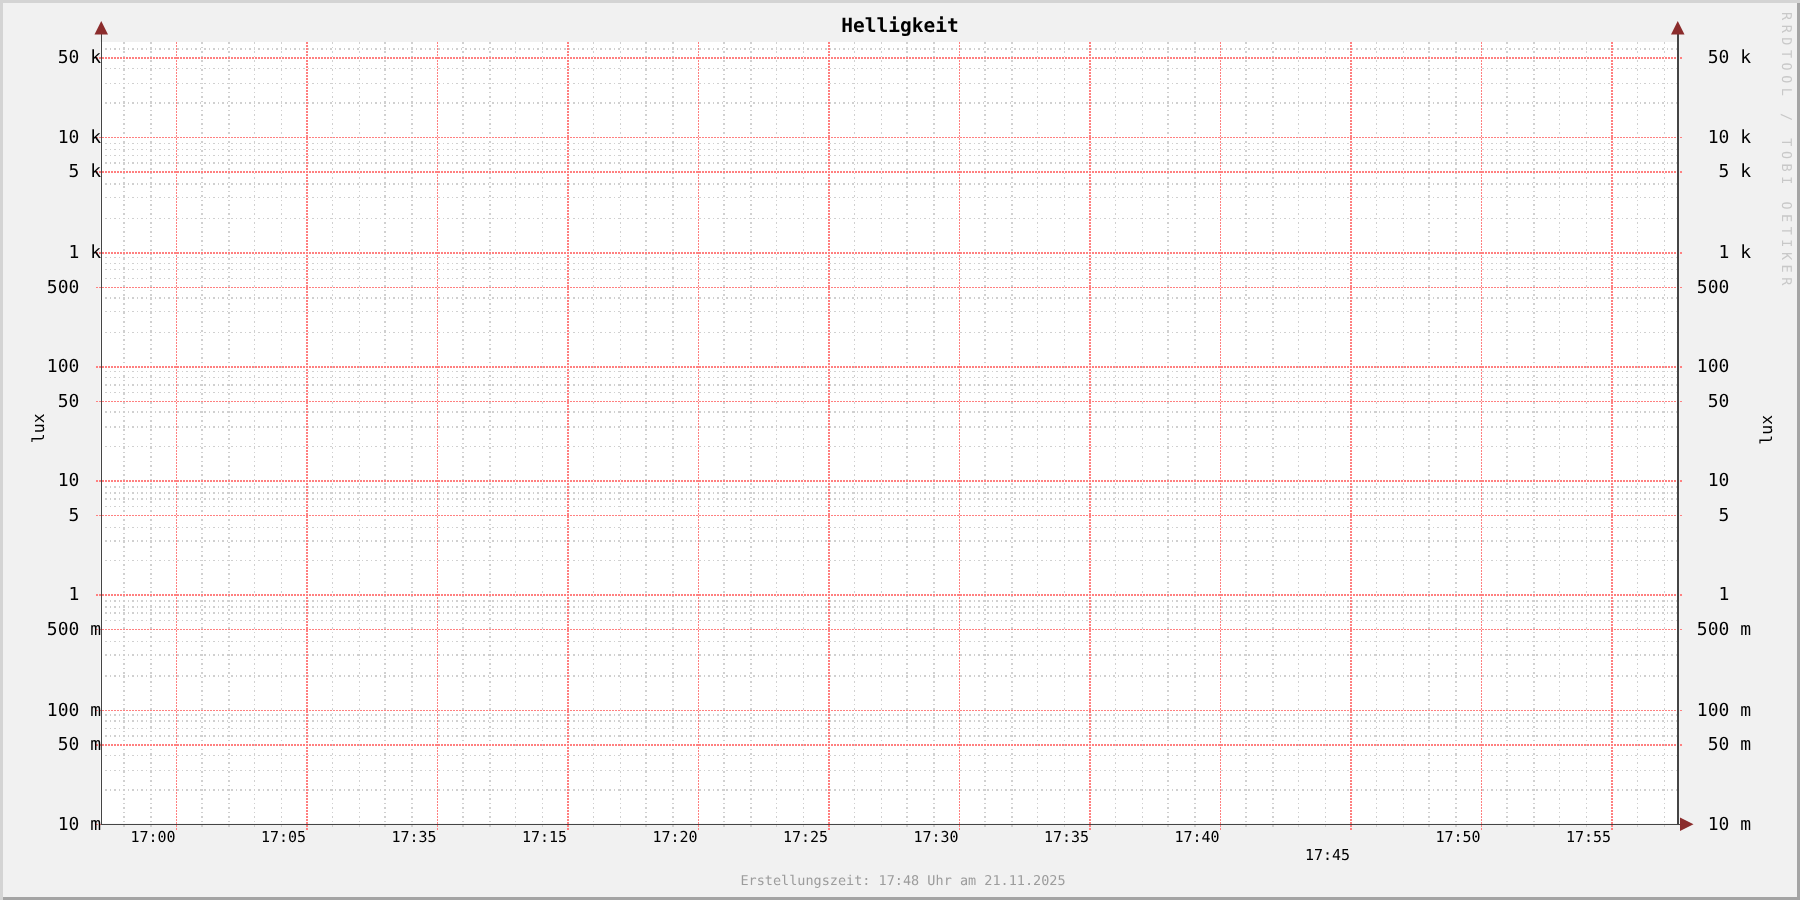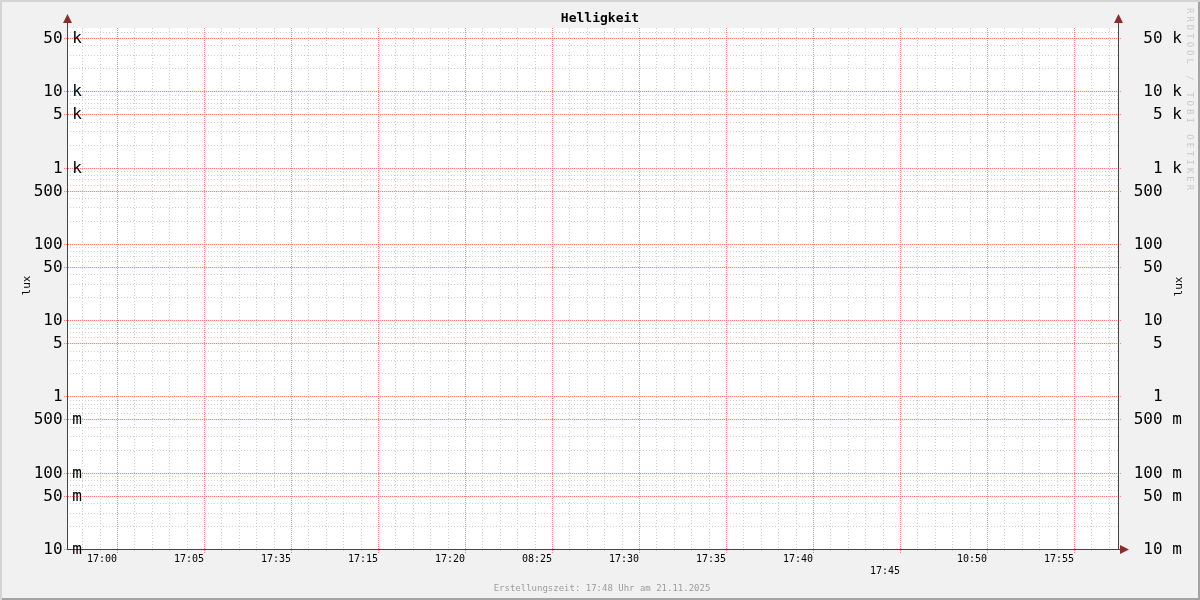--- a/index.html
+++ b/index.html
@@ -13,21 +13,21 @@
     overflow:hidden;
     text-decoration:underline;
   }
   .graph *{box-sizing:border-box;}
   #grid-svg{position:absolute;left:0;top:0;}
   .title{
     position:absolute;top:10px;left:0;width:1200px;
     text-align:center;font-size:13px;font-weight:bold;letter-spacing:0;
   }
   .ylab{
-    position:absolute;font-size:16px;line-height:12px;height:12px;
+    position:absolute;font-size:12px;line-height:12px;height:12px;
     white-space:pre;
   }
   .xlab{
     position:absolute;font-size:10px;line-height:12px;width:60px;
     text-align:left;white-space:pre;
   }
   .vlabel{
     position:absolute;font-size:11px;color:#000;
     transform:rotate(-90deg);transform-origin:center center;
     white-space:pre;
@@ -236,25 +236,25 @@
       <div class="ylab" style="left: 1124px; top: 467px;"> 100 m</div>
       <div class="ylab" style="left: 1124px; top: 490px;">  50 m</div>
       <div class="ylab" style="left: 1124px; top: 543px;">  10 m</div>
     </div>
   <div id="xlabels">
       <div class="xlab" style="left: 87px; top: 553px;">17:00</div>
       <div class="xlab" style="left: 174px; top: 553px;">17:05</div>
       <div class="xlab" style="left: 261px; top: 553px;">17:35</div>
       <div class="xlab" style="left: 348px; top: 553px;">17:15</div>
       <div class="xlab" style="left: 435px; top: 553px;">17:20</div>
-      <div class="xlab" style="left: 522px; top: 553px;">08:25</div>
+      <div class="xlab" style="left: 522px; top: 553px;">17:25</div>
       <div class="xlab" style="left: 609px; top: 553px;">17:30</div>
       <div class="xlab" style="left: 696px; top: 553px;">17:35</div>
       <div class="xlab" style="left: 783px; top: 553px;">17:40</div>
       <div class="xlab" style="left: 870px; top: 553px; margin-top: 12px;">17:45</div>
-      <div class="xlab" style="left: 957px; top: 553px;">10:50</div>
+      <div class="xlab" style="left: 957px; top: 553px;">17:50</div>
       <div class="xlab" style="left: 1044px; top: 553px;">17:55</div>
     </div>
 
 
   <div class="creation">Erstellungszeit: 17:48 Uhr am 21.11.2025</div>
 
 </div>
 
 </body></html>

